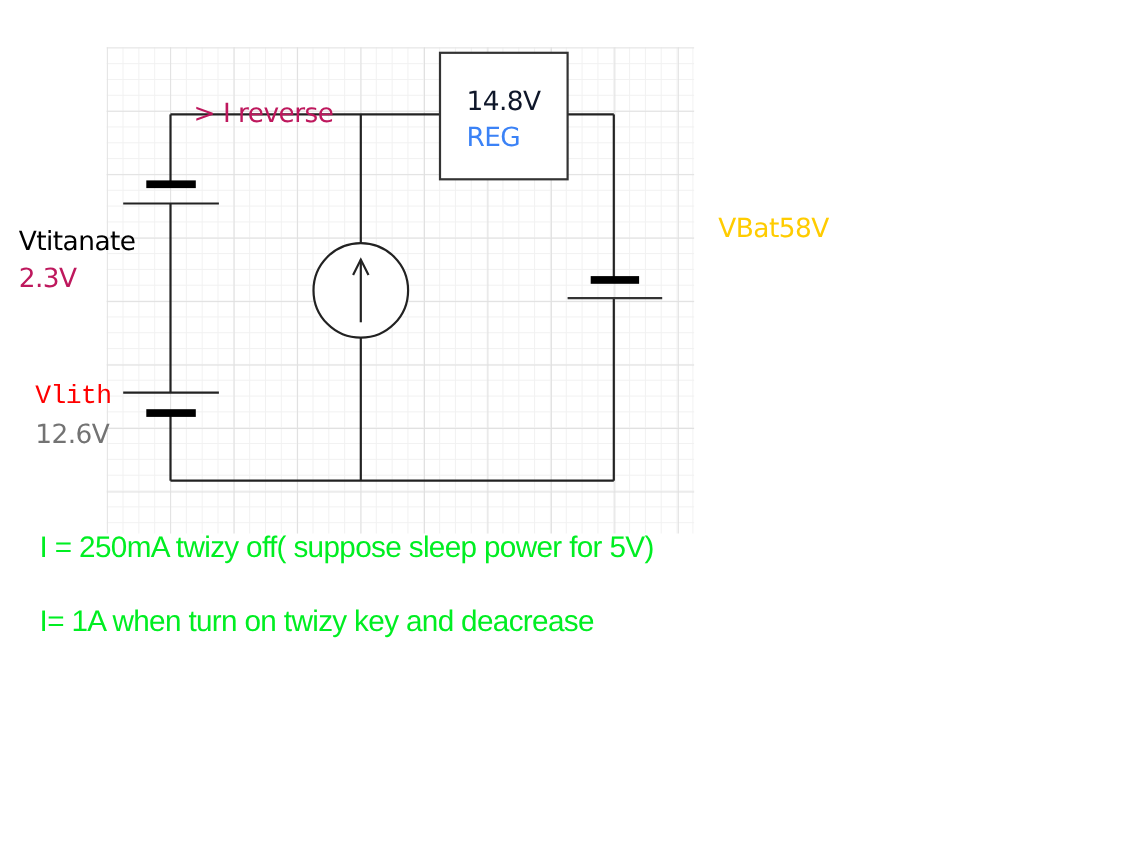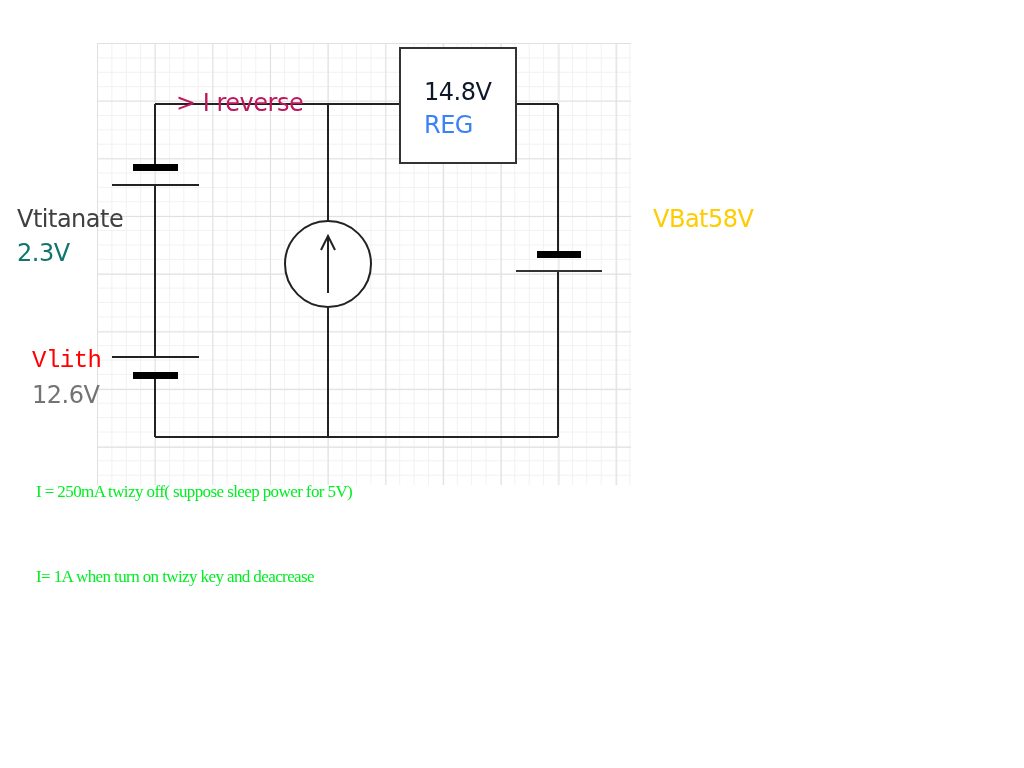--- a/index.html
+++ b/index.html
@@ -10,22 +10,22 @@
     background-image:
       linear-gradient(to right, #e0e0e0 1px, transparent 1px),
       linear-gradient(to bottom, #e0e0e0 1px, transparent 1px),
       linear-gradient(to right, #f1f1f1 1px, transparent 1px),
       linear-gradient(to bottom, #f1f1f1 1px, transparent 1px);
     background-size: 57.7px 57.7px, 57.7px 57.7px, 14.4px 14.4px, 14.4px 14.4px;
     background-position: 0 0, 0 0, 0 0, 0 0; }
   svg#circuit { position: absolute; left: 0; top: 0; }
   .lbl { position: absolute; font-size: 24px; line-height: 34px; white-space: nowrap;
          font-family: "DejaVu Sans", sans-serif; letter-spacing: -0.5px; }
-  .note { position: absolute; font-size: 17px; white-space: nowrap; letter-spacing: -0.6px;
-          font-family: Liberation Serif, serif; }
+  .note { position: absolute; font-size: 27px; white-space: nowrap; letter-spacing: -0.6px;
+          font-family: Liberation Sans, sans-serif; }
 </style>
 </head>
 <body>
 
 <div id="grid"></div>
 
 <svg id="circuit" width="1024" height="768">
   <g stroke="#222" stroke-width="2" fill="none">
 
     <line x1="155" y1="104" x2="400" y2="104"></line>
@@ -63,20 +63,20 @@
     <line x1="328" y1="293" x2="328" y2="236" stroke="#222" stroke-width="2"></line>
     <polyline points="321,250 328,236 335,250" stroke="#222" stroke-width="2" fill="none"></polyline>
   </g>
 
   <rect x="400" y="48" width="116" height="115" stroke="#333" stroke-width="2" fill="#fff"></rect>
 </svg>
 
 <div class="lbl" style="left:176px; top:86px; color:#be185d;">&gt; I reverse</div>
 <div class="lbl" style="left:424px; top:75px; color:#0f172a;">14.8V</div>
 <div class="lbl" style="left:424px; top:108px; color:#3b82f6;">REG</div>
-<div class="lbl" style="left:17px; top:202px; color:#404040;">Vtitanate</div>
-<div class="lbl" style="left:17px; top:236px; color:#0f766e;">2.3V</div>
+<div class="lbl" style="left:17px; top:202px; color:#000000;">Vtitanate</div>
+<div class="lbl" style="left:17px; top:236px; color:#be185d;">2.3V</div>
 <div class="lbl" style="left:32px; top:344px; color:#ff0000;font-family:Liberation Mono, monospace;">Vlith</div>
 <div class="lbl" style="left:32px; top:378px; color:#737373;">12.6V</div>
-<div class="lbl" style="left:653px; top:202px; color:#ffcc00;">VBat58V</div>
+<div class="lbl" style="left:653px; top:190px; color:#ffcc00;">VBat58V</div>
 
 <div class="note" style="left:36px; top:482px; color:#00ee22;">I = 250mA twizy off( suppose sleep power for 5V)</div>
-<div class="note" style="left:36px; top:567px; color:#00ee22;">I= 1A when turn on twizy key and deacrease</div>
+<div class="note" style="left:36px; top:550px; color:#00ee22;">I= 1A when turn on twizy key and deacrease</div>
 
 </body></html>

